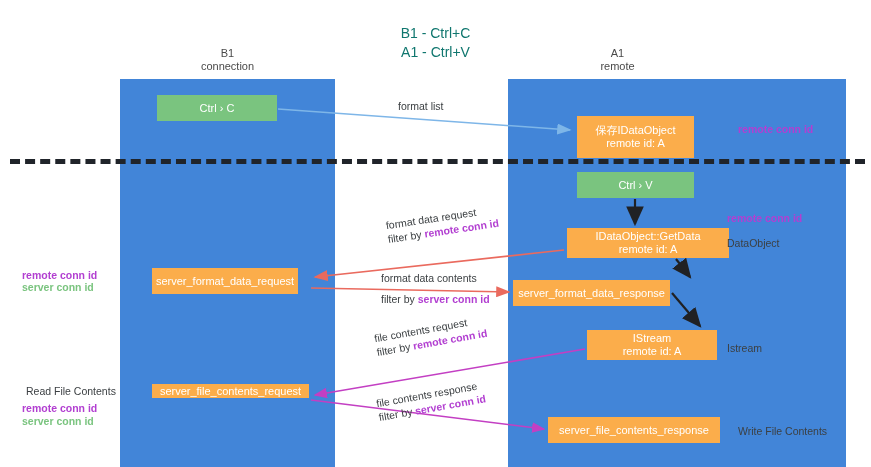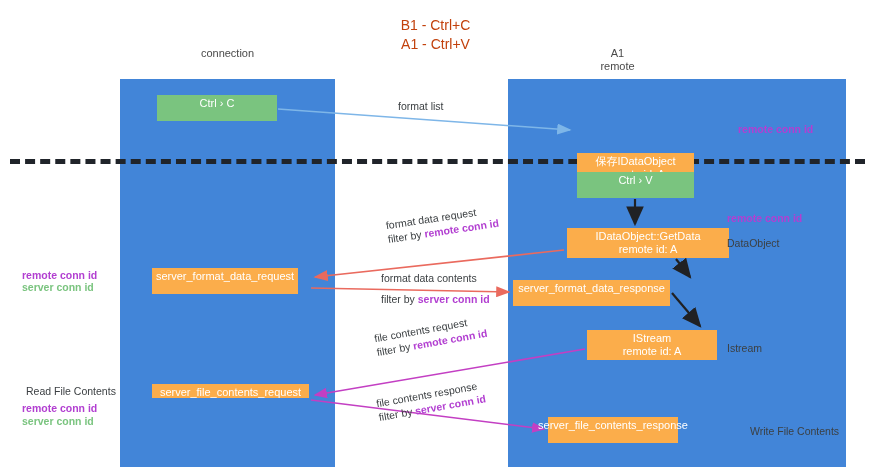--- a/index.html
+++ b/index.html
@@ -12,40 +12,40 @@
   .lane{position:absolute;background:#4285d8;}
   #lane-b1{left:120px;top:79px;width:215px;height:388px;}
   #lane-a1{left:508px;top:79px;width:338px;height:388px;}
 
   
   .col-head{position:absolute;text-align:center;font-size:11px;line-height:13px;color:#4a4a4a;}
   #head-b1{left:155px;top:47px;width:145px;}
   #head-a1{left:545px;top:47px;width:145px;}
 
   
-  #title{position:absolute;left:0;top:16px;width:871px;text-align:center;
-         font-size:14px;line-height:19px;color:#c2410c;}
+  #title{position:absolute;left:0;top:24px;width:871px;text-align:center;
+         font-size:14px;line-height:19px;color:#0f766e;}
 
   
   .box{position:absolute;box-sizing:border-box;display:flex;flex-direction:column;
-       align-items:center;color:#ffffff;font-size:11px;
+       align-items:center;justify-content:center;color:#ffffff;font-size:11px;
        line-height:13px;text-align:center;padding:2px 0;}
   .box.green{background:#7ac47f;}
   .box.orange{background:#fbad4b;}
   .box .l2{font-size:11px;}
 
   #box-ctrlc{left:157px;top:95px;width:120px;height:26px;}
-  #box-save-ido{left:577px;top:116px;width:117px;height:30px;margin-top:37px;}
+  #box-save-ido{left:577px;top:116px;width:117px;height:42px;}
   #box-ctrlv{left:577px;top:172px;width:117px;height:26px;}
   #box-getdata{left:567px;top:228px;width:162px;height:30px;}
   #box-sfdreq{left:152px;top:268px;width:146px;height:26px;}
   #box-sfdres{left:513px;top:280px;width:157px;height:26px;}
   #box-istream{left:587px;top:330px;width:130px;height:30px;}
   #box-sfcreq{left:152px;top:384px;width:157px;height:14px;}
-  #box-sfcres{left:548px;top:417px;width:130px;height:26px;}
+  #box-sfcres{left:548px;top:417px;width:172px;height:26px;}
 
   
   #divider{position:absolute;left:10px;top:159px;width:855px;height:0;
            border-top:5px dashed #20242a;}
 
   
   .elabel{position:absolute;font-size:10.5px;line-height:14px;color:#3c4043;white-space:nowrap;}
   .elabel .hi-remote{color:#b23fd1;font-weight:bold;}
   .elabel .hi-server{color:#b23fd1;font-weight:bold;}
   .rot-up{transform:rotate(-8.5deg);transform-origin:left bottom;}
@@ -60,41 +60,42 @@
   
   .side{position:absolute;font-size:10.5px;line-height:14px;white-space:nowrap;}
   .side.purple{color:#b23fd1;font-weight:bold;}
   .side.green-t{color:#7ac47f;font-weight:bold;}
   .side.plain{color:#3c4043;}
 
   #ann-remote1{left:738px;top:122px;}
   #ann-remote2{left:727px;top:211px;}
   #ann-dataobject{left:727px;top:236px;}
   #ann-istream{left:727px;top:341px;}
-  #ann-writefile{left:738px;top:424px;margin-left:12px;}
+  #ann-writefile{left:738px;top:424px;}
 
   #ann-left-remote{left:22px;top:268px;}
   #ann-left-server{left:22px;top:280px;}
   #ann-read{left:26px;top:384px;}
   #ann-left-remote2{left:22px;top:401px;}
   #ann-left-server2{left:22px;top:414px;}
 
   svg#wires{position:absolute;left:0;top:0;width:871px;height:467px;pointer-events:none;}
 </style>
 </head>
 <body>
 
 <div id="canvas">
 
   <div id="title">
     <div>B1 - Ctrl+C</div>
     <div>A1 - Ctrl+V</div>
   </div>
 
   <div id="head-b1" class="col-head">
+    <div>B1</div>
     <div>connection</div>
   </div>
   <div id="head-a1" class="col-head">
     <div>A1</div>
     <div>remote</div>
   </div>
 
   <div id="lane-b1" class="lane"></div>
   <div id="lane-a1" class="lane"></div>
 

